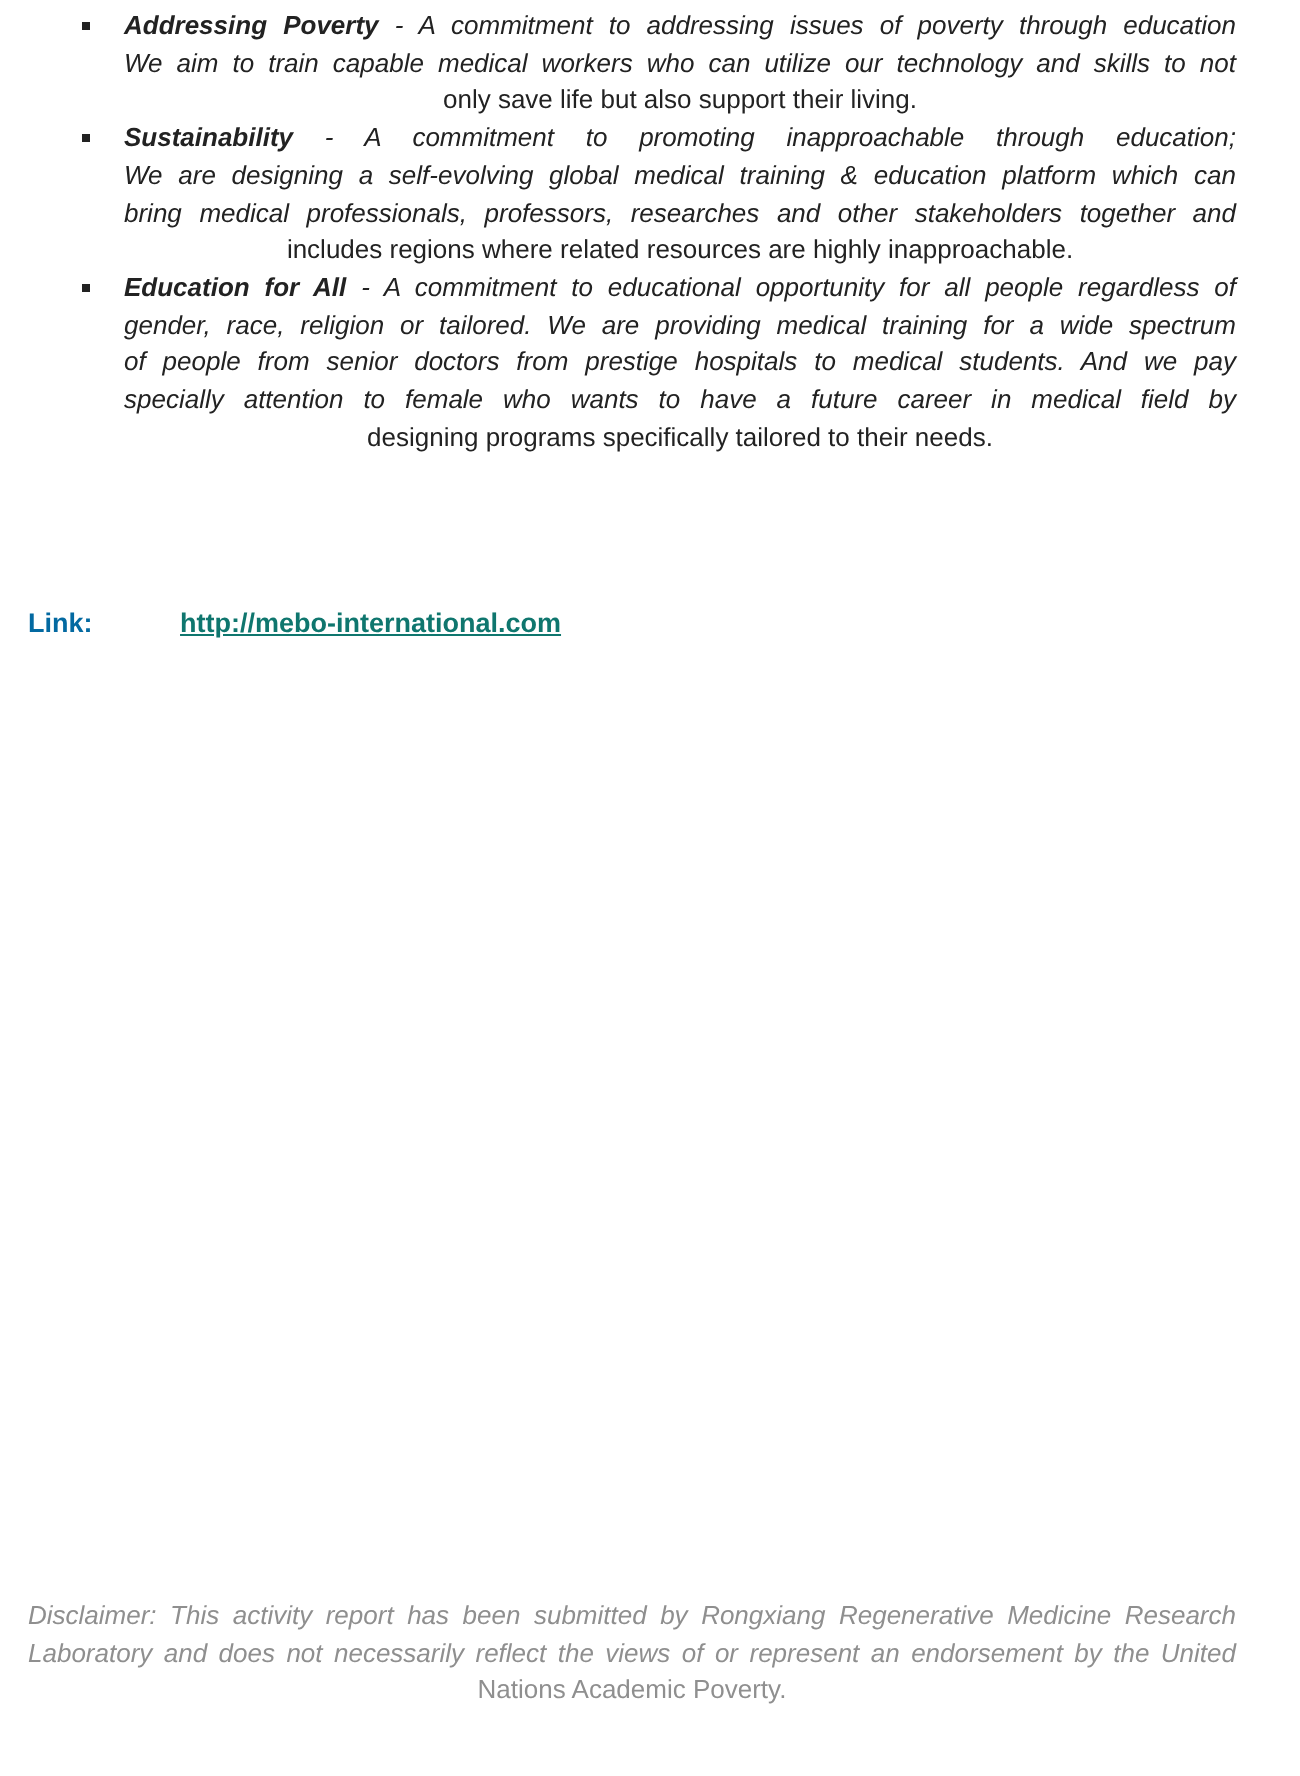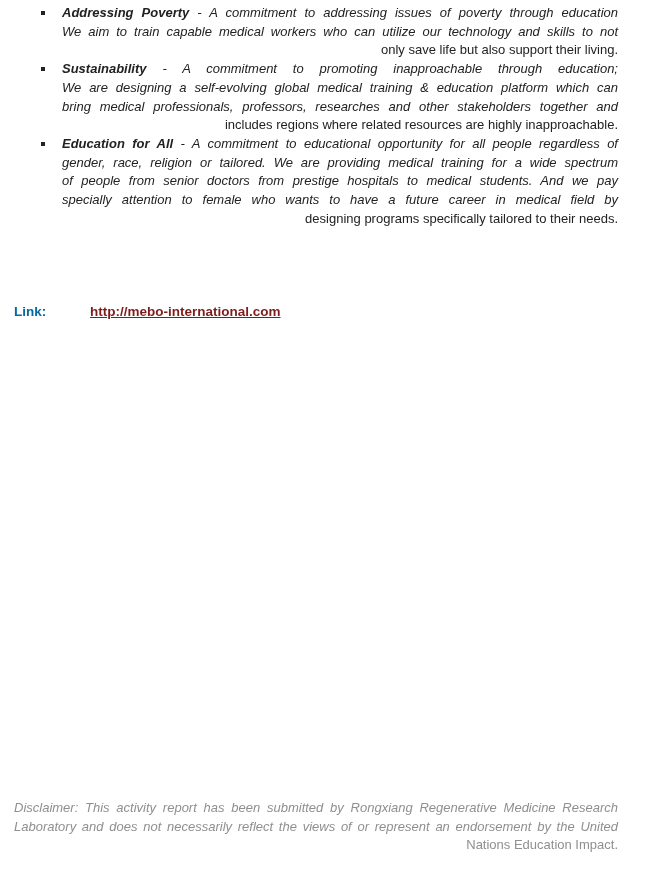--- a/index.html
+++ b/index.html
@@ -24,30 +24,30 @@
   li.item { position: relative; padding-left: 48px; }
   .bullet {
     position: absolute;
     left: 27px;
     top: 7px;
     width: 4px;
     height: 4px;
     background: #222222;
   }
   .jline { text-align: justify; text-align-last: justify; font-style: italic; }
-  .lline { text-align: right; }
+  .lline { text-align: center; }
   .term { font-weight: bold; }
   .link-row {
     margin-top: 74px;
     font-weight: bold;
     font-size: 13.5px;
     line-height: 19px;
   }
   .link-label { color: #0369a1; }
-  a.url { color: #7f1d1d; text-decoration: underline; cursor: pointer; padding-left: 40px; }
+  a.url { color: #0f766e; text-decoration: underline; cursor: pointer; padding-left: 40px; }
   .disclaimer {
     position: absolute;
     left: 14px;
     right: 32px;
     top: 799px;
     color: #8f8f8f;
   }
 </style>
 </head>
 <body>
@@ -86,15 +86,15 @@
     <div class="link-row">
       <span class="link-label">Link:</span>
       <a class="url" href="#">http://mebo-international.com</a>
     </div>
 
   </div>
 
   <div class="disclaimer">
     <div class="jline">Disclaimer: This activity report has been submitted by Rongxiang Regenerative Medicine Research</div>
     <div class="jline">Laboratory and does not necessarily reflect the views of or represent an endorsement by the United</div>
-    <div class="lline">Nations Education Impact.</div>
+    <div class="lline">Nations Academic Poverty.</div>
   </div>
 </div>
 
 </body></html>

